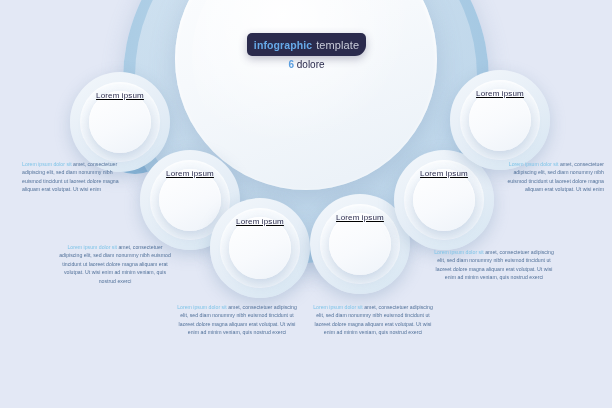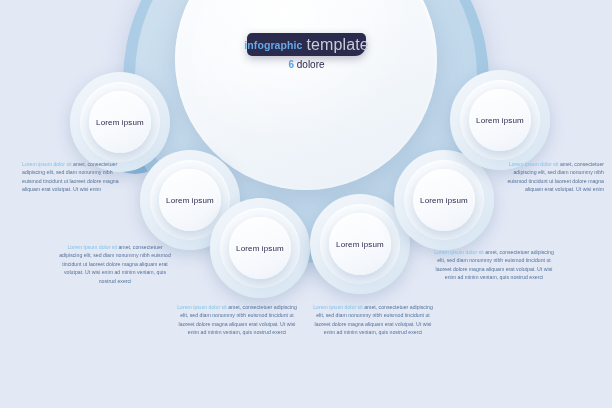--- a/index.html
+++ b/index.html
@@ -37,21 +37,21 @@
     pointer-events:none;
   }
 
   .title-banner{
     position:absolute;left:247px;top:33px;width:119px;height:23px;
     background:#2b2b4d;border-radius:5px 5px 11px 5px;
     display:flex;align-items:center;justify-content:center;
     box-shadow:0 3px 8px rgba(50,50,90,.30);
   }
   .title-banner .t1{color:#66a9e8;font-size:10.5px;font-weight:bold;letter-spacing:.1px;}
-  .title-banner .t2{color:#c9ccd9;font-size:16px;margin-left:4px;letter-spacing:.1px;}
+  .title-banner .t2{color:#c9ccd9;font-size:11px;margin-left:4px;letter-spacing:.1px;}
   .subtitle{
     position:absolute;left:247px;top:59px;width:119px;text-align:center;
     font-size:10px;color:#2b2b4d;
   }
   .subtitle .num{color:#5b9fe0;font-weight:bold;}
 
   
   .node{position:absolute;width:100px;height:100px;}
   .node .outer{
     position:absolute;inset:0;border-radius:50%;
@@ -64,21 +64,21 @@
   }
   .node .mid{
     position:absolute;inset:10px;border-radius:50%;
     background:linear-gradient(155deg,#fbfdff 0%,#f0f5fa 60%,#e6eef7 100%);
     box-shadow:inset 0 1px 3px rgba(255,255,255,.9);
   }
   .node .inner{
     position:absolute;inset:19px;border-radius:50%;
     background:linear-gradient(155deg,#ffffff 0%,#f8fafd 55%,#eef3f9 100%);
     box-shadow:0 4px 11px rgba(120,150,185,.30), inset 0 1px 2px rgba(255,255,255,1);
-    display:flex;align-items:center;justify-content:center;
+    display:flex;justify-content:center;text-decoration:underline;
   }
   .node .lbl{
     font-size:8px;color:#2b2b4d;letter-spacing:.15px;white-space:nowrap;
   }
 
   
   .arc-tr{border-top-color:#6aa8d4;border-right-color:#6aa8d4;transform:rotate(12deg);}
   .arc-br{border-right-color:#5f9fcd;border-bottom-color:#5f9fcd;transform:rotate(10deg);}
   .arc-bl{border-bottom-color:#5f9fcd;border-left-color:#5f9fcd;transform:rotate(8deg);}
   .arc-r {border-right-color:#5f9fcd;border-top-color:#5f9fcd;transform:rotate(40deg);}

